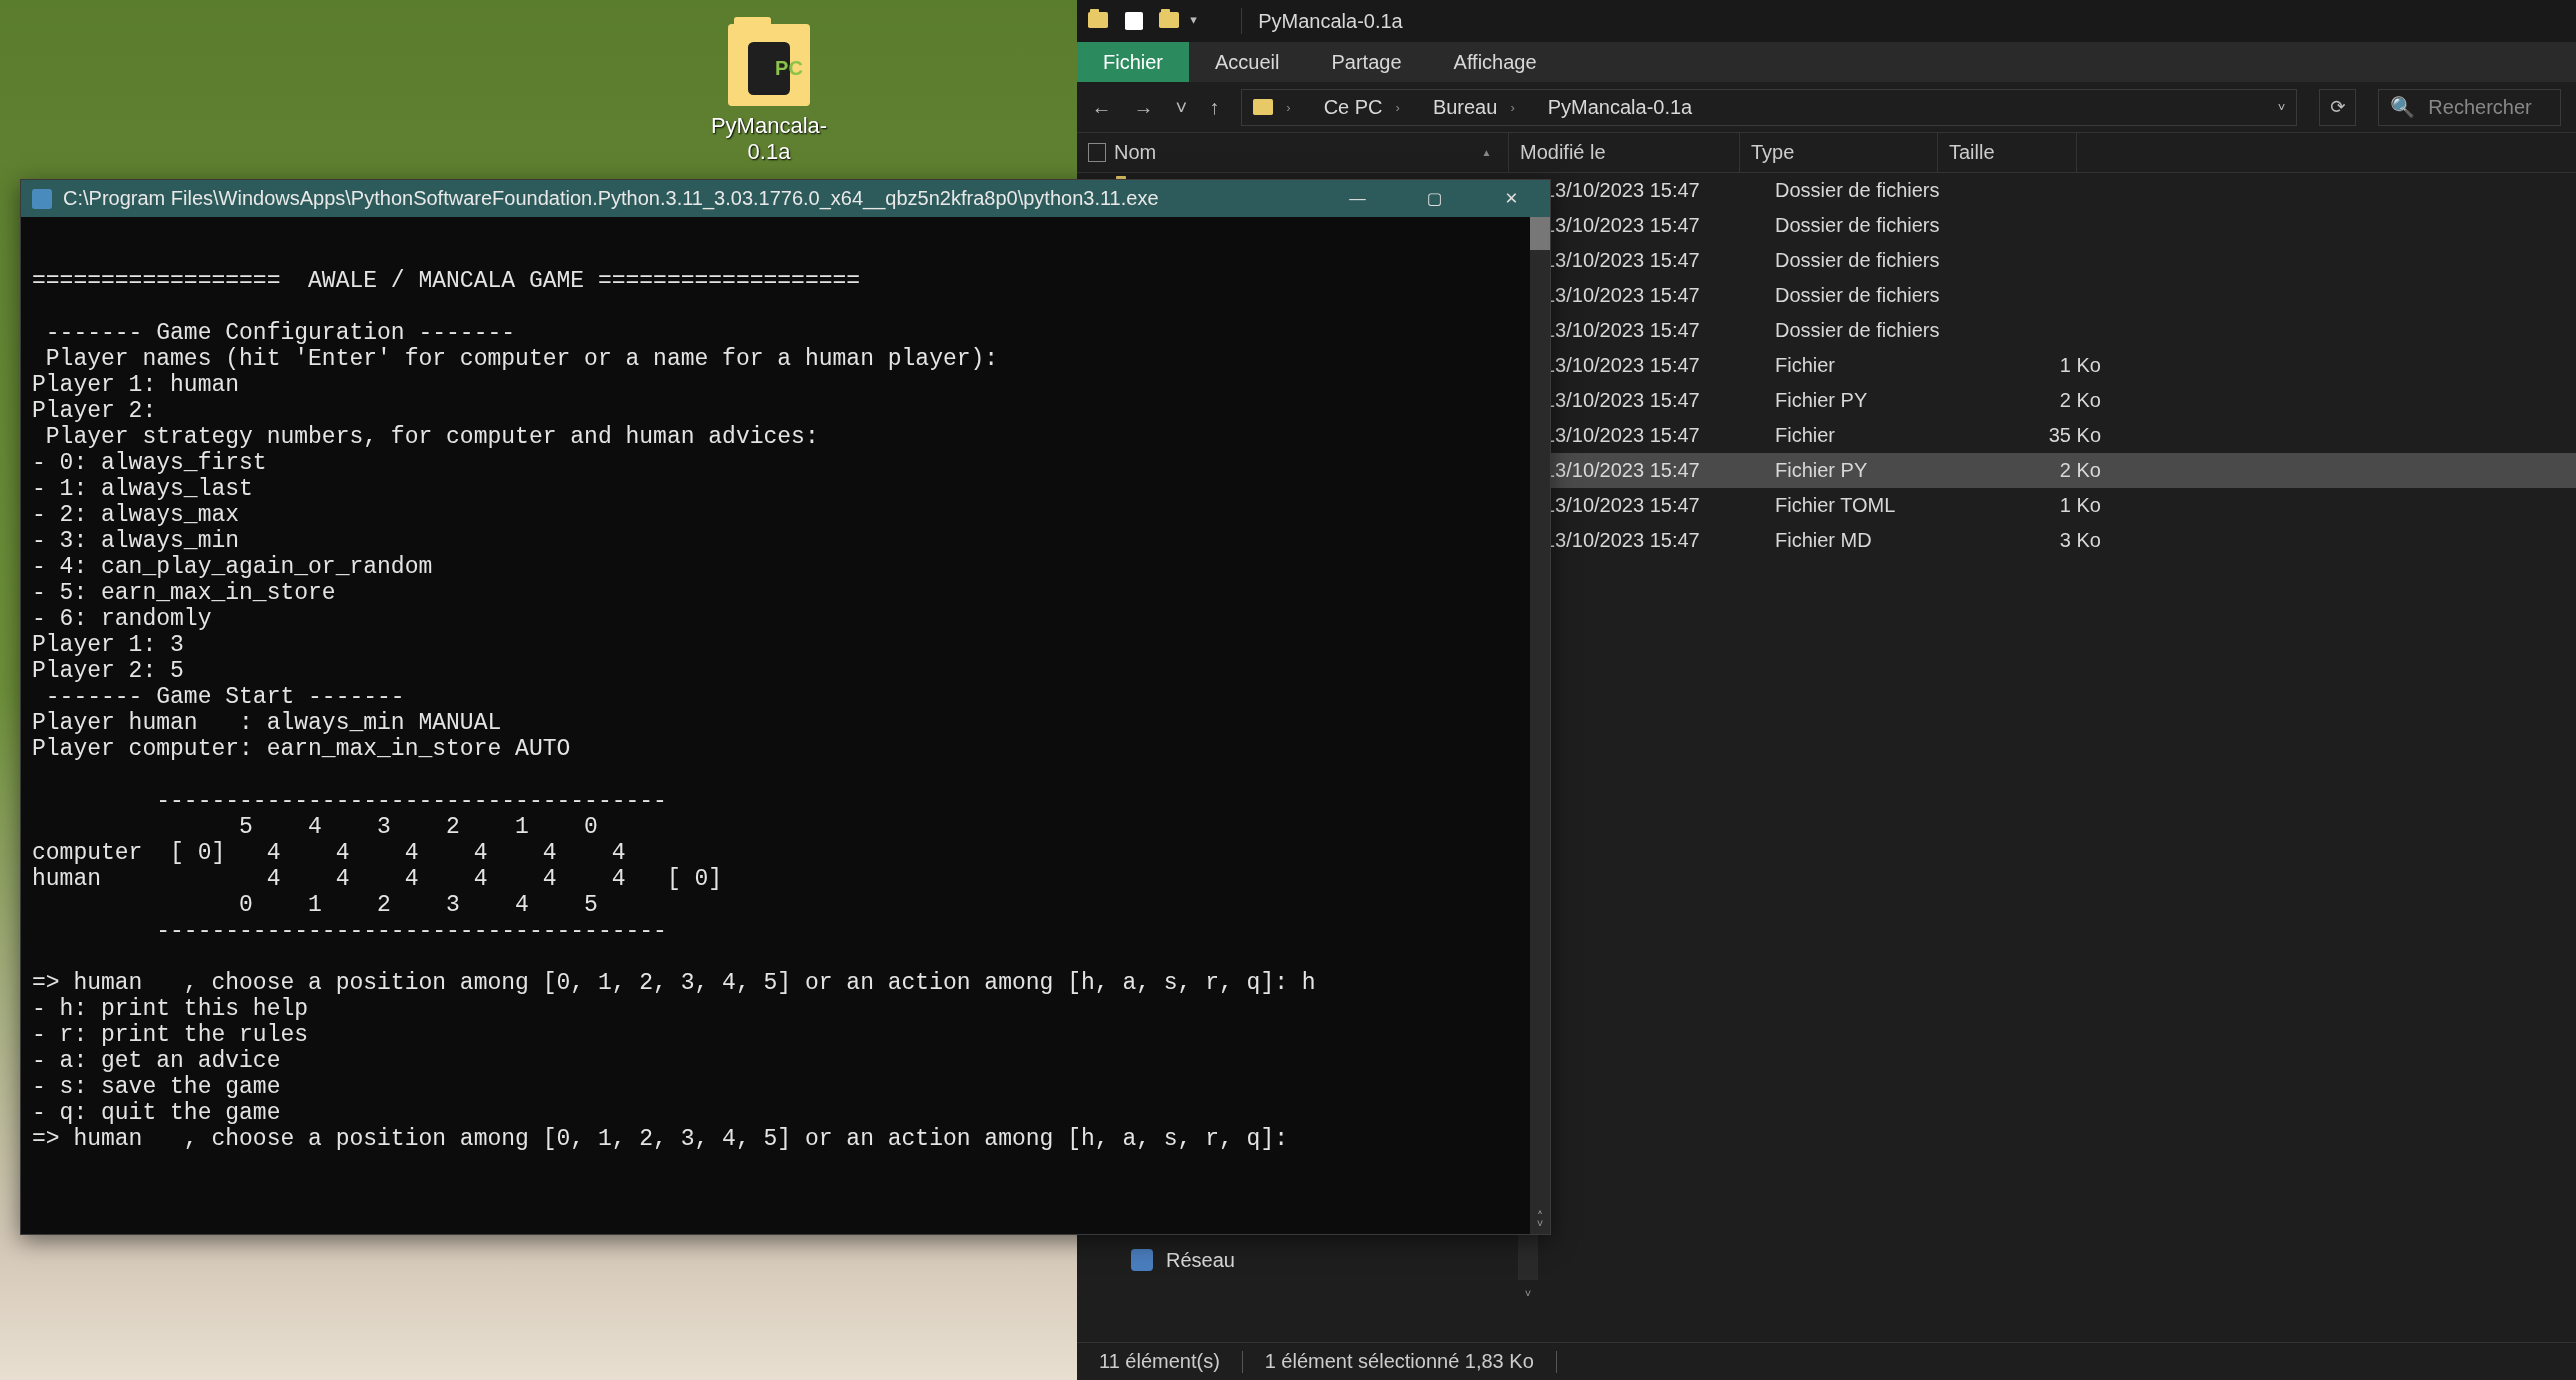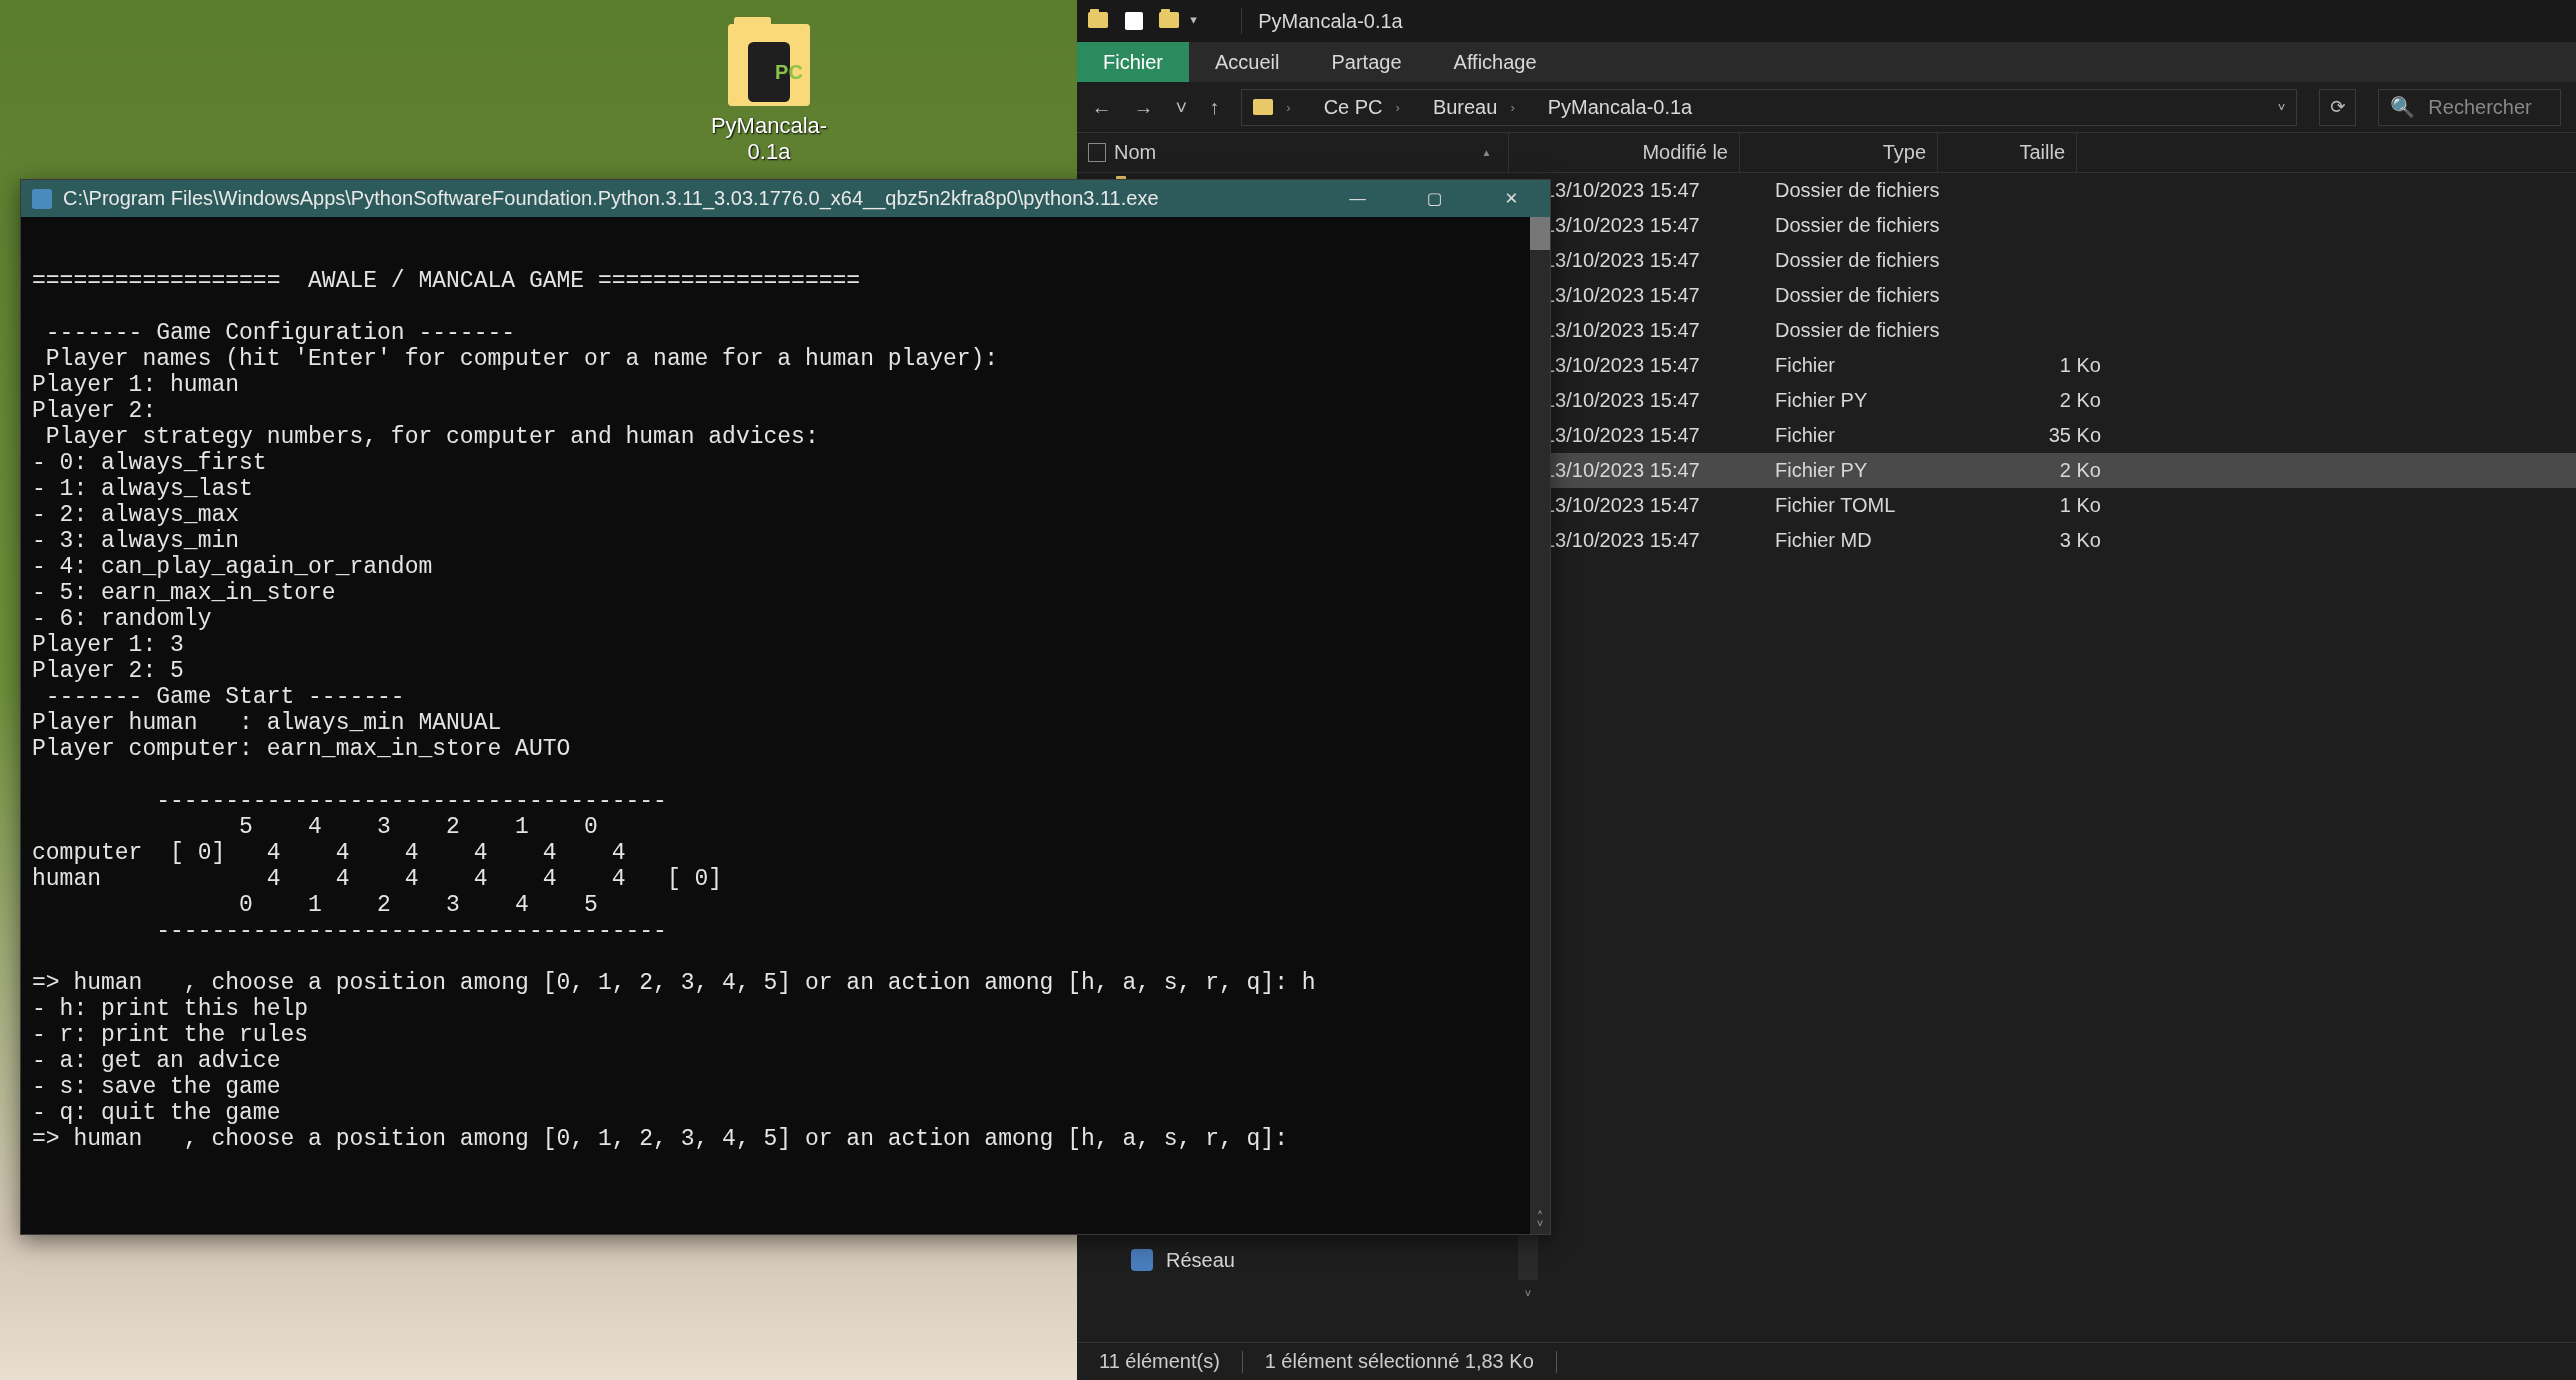--- a/index.html
+++ b/index.html
@@ -32,21 +32,21 @@
   content: "";
   position: absolute;
   top: -7.3px; left: 5.5px;
   width: 37px; height: 13px;
   background: #f9d97a;
   border-radius: 2.7px 2.7px 0 0;
 }
 .desktop-icon .folder-graphic .pc-logo {
   position: absolute;
   top: 18.3px; left: 20px;
-  width: 42px; height: 60px;
+  width: 42px; height: 53px;
   background: #1f1f1f;
   border-radius: 5.5px;
   display: flex;
   align-items: center;
   justify-content: center;
   color: #8bc34a;
   font-weight: bold;
   font-size: 20px;
   padding-left: 40px;
 }
@@ -238,21 +238,20 @@
   border-bottom: 0.9px solid #333;
   font-size: 20px;
   color: #ccc;
 }
 .file-header .hcell {
   padding: 0 11px;
   border-right: 0.9px solid #333;
   height: 100%;
   display: flex;
   align-items: center;
-  justify-content: flex-end;
 }
 .hcell.nom { width: 432px; padding-left: 37px; position: relative; }
 .hcell.nom .chk { position: absolute; left: 11px; width: 18.3px; height: 18.3px; border: 1.8px solid #888; }
 .hcell.mod { width: 231px; }
 .hcell.typ { width: 198px; }
 .hcell.siz { width: 139px; }
 .hcell .sort-ind { font-size: 10px; color: #888; margin-left: auto; margin-right: 5.5px; }
 
 .file-row {
   display: flex;

